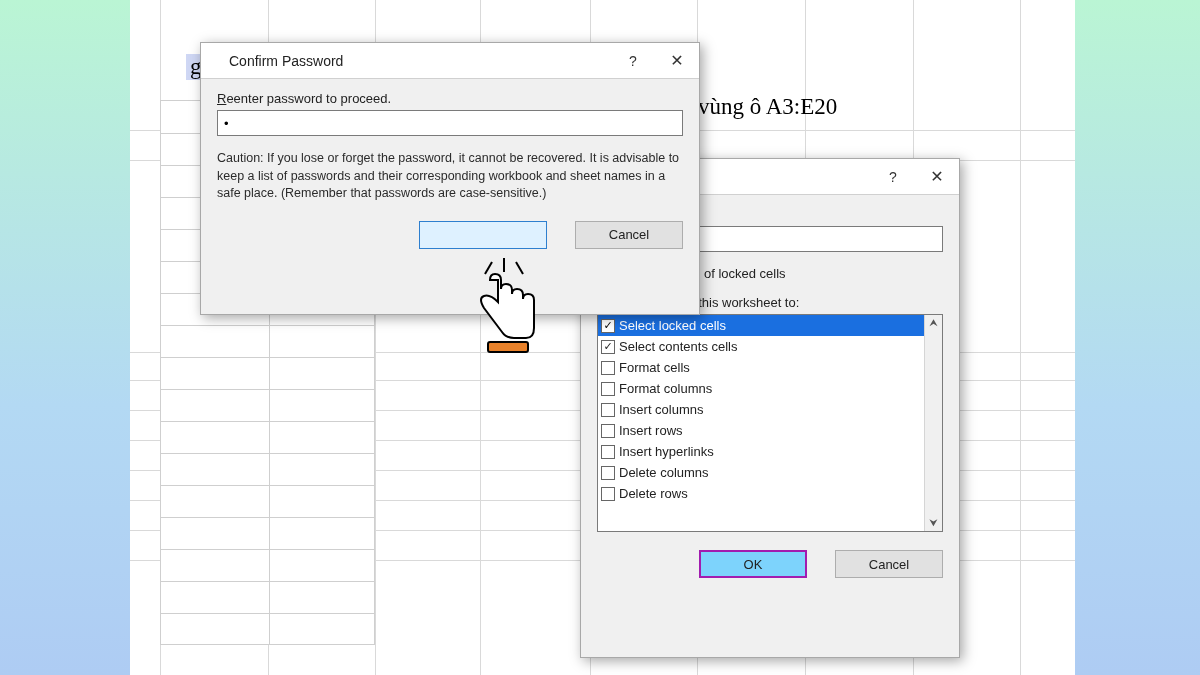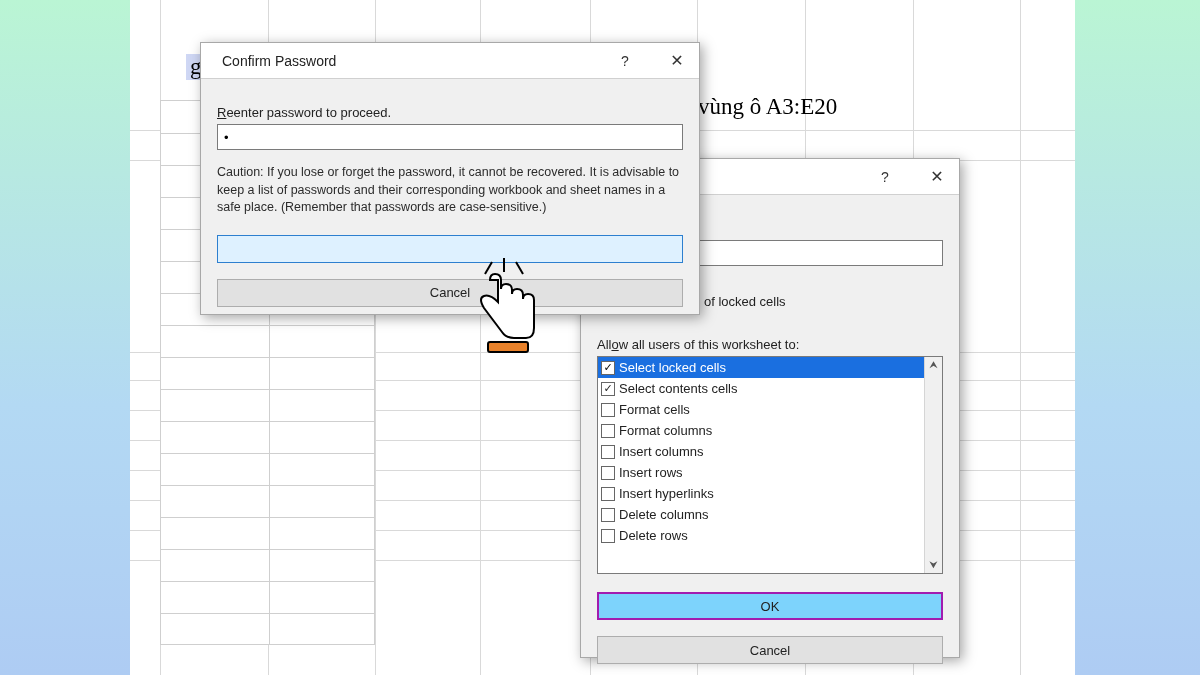--- a/index.html
+++ b/index.html
@@ -40,37 +40,37 @@
     content:""; position:absolute; right:-4px; bottom:-4px; width:6px; height:6px; background:#1f7244;
   }
 
   
   .dialog {
     position:absolute; background:#f0f0f0; border:1px solid #a8a8a8;
     box-shadow: 3px 3px 12px rgba(0,0,0,.35);
   }
   .titlebar {
     height:36px; background:#fff; display:flex; align-items:center;
-    padding-left:21px; border-bottom:1px solid #d0d0d0;gap:8px;
+    padding-left:28px; border-bottom:1px solid #d0d0d0;
   }
   .titlebar-title { font-size:14px; flex:1; color:#222; }
   .titlebar-btn {
     width:44px; height:34px; display:flex; align-items:center; justify-content:center;
     color:#333; font-size:14px;
   }
   .titlebar-btn.x { font-size:16px; }
   .body { padding:12px 16px; font-size:13px; color:#222; }
-  .label { margin-bottom:4px; font-size:13px;margin-top:14px; }
+  .label { margin-bottom:4px; font-size:13px; }
   .underline-letter { text-decoration: underline; }
   .pw-input {
     width:100%; height:26px; border:1px solid #7a7a7a; background:#fff;
     padding:2px 6px; font-size:13px;
   }
   .caution { margin-top:14px; font-size:12.5px; line-height:1.4; color:#2b2b2b; }
-  .btn-row { display:flex; justify-content:flex-end; gap:16px; margin-top:18px;flex-direction:column; }
+  .btn-row { display:flex; justify-content:flex-end; gap:28px; margin-top:18px; }
   .btn {
     min-width:108px; height:28px; display:inline-flex; align-items:center; justify-content:center;
     font-size:13px; border:1px solid #adadad; background:#e1e1e1; cursor:pointer;
   }
   .btn.ok-highlight { background:#def1ff; border:1px solid #2d7fcf; }
   .btn.blue-border { border:2px solid #a21caf; background:#7dd3fc; }
 
   
   .perm-list {
     width:100%; height:218px; background:#fff; border:1px solid #7a7a7a;

